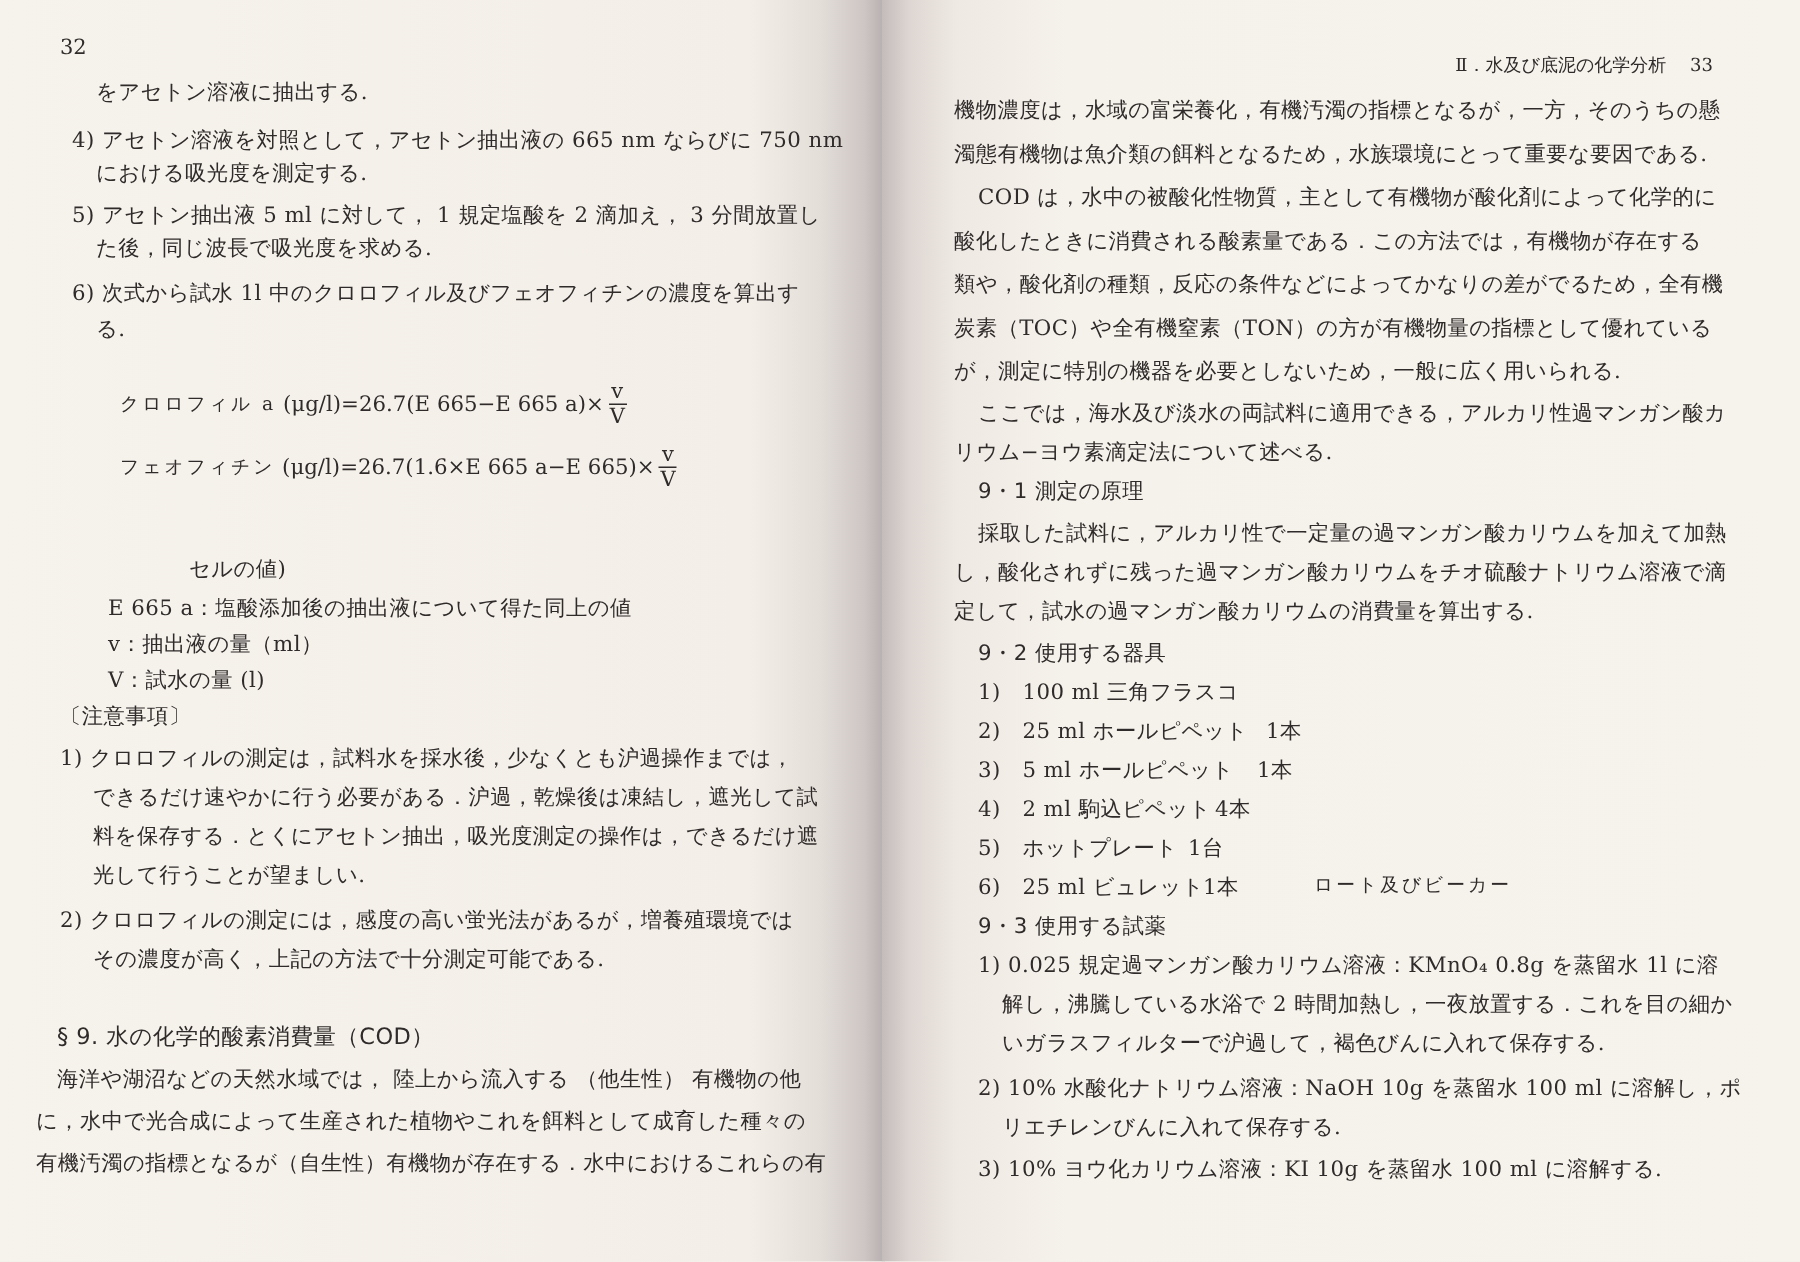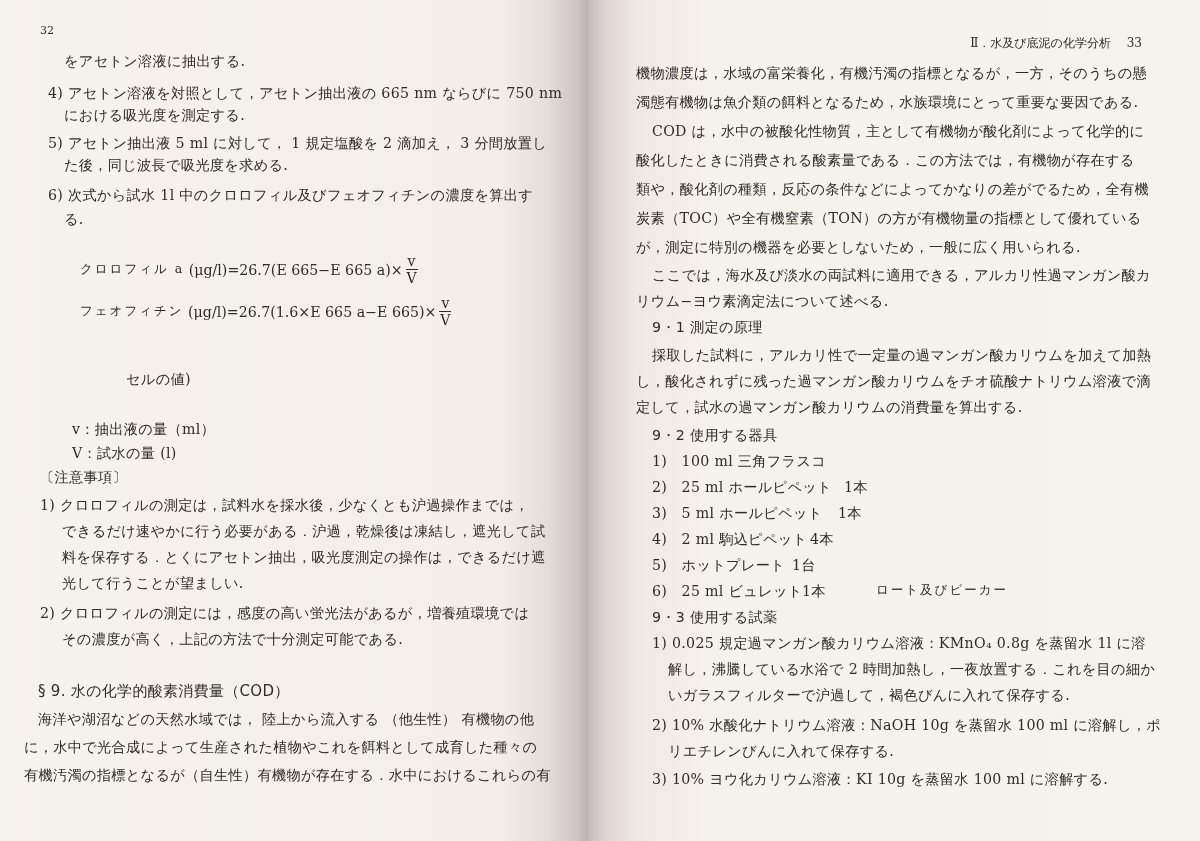--- a/index.html
+++ b/index.html
@@ -13,21 +13,21 @@
   .page { position:relative; height:841px; box-sizing:border-box; }
   .page-left {
     width:588px;
     background:linear-gradient(to right, #f6f2ec 0%, #f3eee8 85%, #e4ded9 93%, #cdc6c4 98%, #b9b2b2 100%);
   }
   .page-right {
     width:612px;
     background:linear-gradient(to right, #c3bcbb 0%, #ddd6d2 3%, #efe9e3 8%, #f5f1eb 20%, #f6f2ec 100%);
   }
   .gutter-line { position:absolute; left:588px; top:0; width:2px; height:841px; background:#a39b9a; opacity:.55; }
-  .pnum-left { position:absolute; left:40px; top:24px; font-size:11px; }
+  .pnum-left { position:absolute; left:40px; top:24px; font-size:14px; }
   .running-head { position:absolute; right:58px; top:35px; font-size:12px; }
   .running-head span { margin-left:12px; }
 
   .line { position:absolute; font-size:14.2px; white-space:nowrap; letter-spacing:0.3px; }
   .bold { font-weight:normal; font-family:"DejaVu Sans", "Liberation Sans", sans-serif; }
   .h-section { font-size:15px; }
 
   .formula { position:absolute; font-size:14.2px; white-space:nowrap; display:flex; align-items:center; }
   .frac { display:inline-flex; flex-direction:column; align-items:center; margin-left:3px; line-height:1; font-size:14px; }
   .frac .num { border-bottom:1px solid #2f2b2a; padding:0 2px 1px; }
@@ -60,20 +60,21 @@
     <div class="formula" style="left:80px;top:296px">
       <span class="katakana-small">フェオフィチン</span>&nbsp;
       <span>(μg/l)=26.7(1.6×E 665 a−E 665)×</span>
       <span class="frac">
         <span class="num">v</span>
         <span class="den">V</span>
       </span>
     </div>
 
     <div class="line" style="left:126px;top:370px">セルの値)</div>
+    <div class="line" style="left:72px;top:396px">E 665 a：塩酸添加後の抽出液について得た同上の値</div>
     <div class="line" style="left:72px;top:420px">v：抽出液の量（ml）</div>
     <div class="line" style="left:72px;top:444px">V：試水の量 (l)</div>
 
     <div class="line bold" style="left:40px;top:468px">〔注意事項〕</div>
     <div class="line" style="left:40px;top:496px">1)  クロロフィルの測定は，試料水を採水後，少なくとも沪過操作までは，</div>
     <div class="line" style="left:62px;top:522px">できるだけ速やかに行う必要がある．沪過，乾燥後は凍結し，遮光して試</div>
     <div class="line" style="left:62px;top:548px">料を保存する．とくにアセトン抽出，吸光度測定の操作は，できるだけ遮</div>
     <div class="line" style="left:62px;top:574px">光して行うことが望ましい.</div>
     <div class="line" style="left:40px;top:604px">2)  クロロフィルの測定には，感度の高い蛍光法があるが，増養殖環境では</div>
     <div class="line" style="left:62px;top:630px">その濃度が高く，上記の方法で十分測定可能である.</div>

